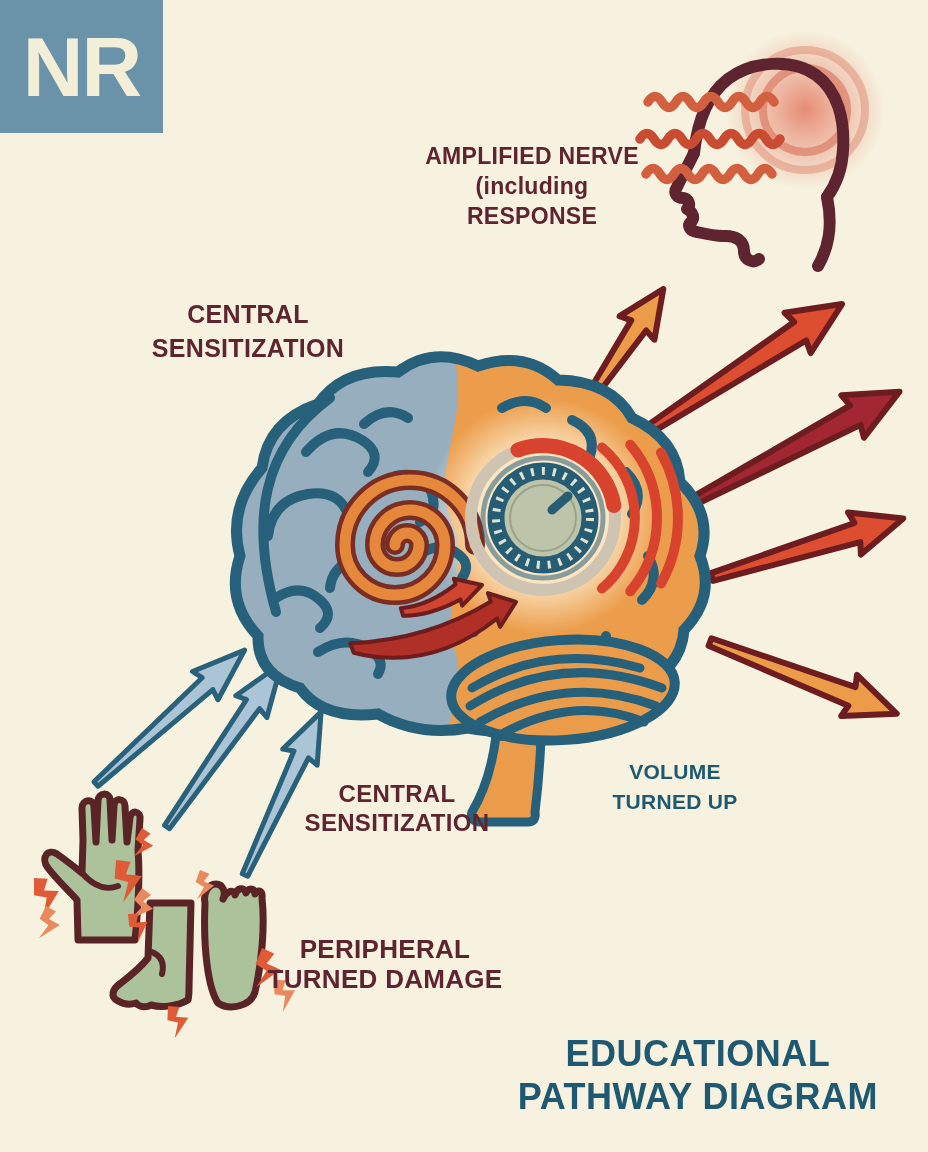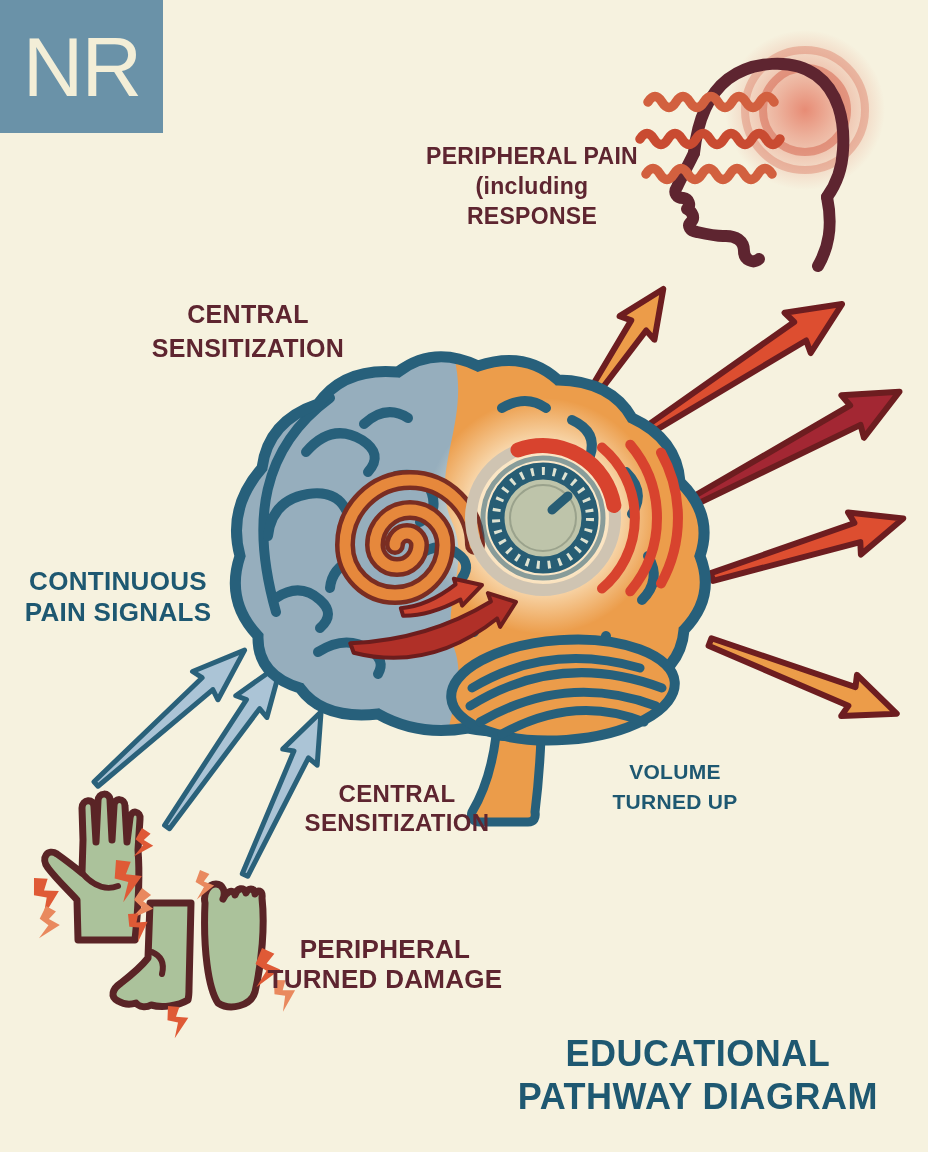--- a/index.html
+++ b/index.html
@@ -24,21 +24,21 @@
   .lbl-volume{left:675px;top:757px;font-size:21px;line-height:30px;}
   .lbl-footer{
     left:auto;right:50px;top:1032px;transform:none;
     font-size:36px;line-height:43px;letter-spacing:.5px;
   }
   .nr-box{
     position:absolute;left:0;top:0;width:163px;height:133px;background:#6a92a8;
     display:flex;align-items:center;justify-content:center;
   }
   .nr-box span{
-    font-weight:normal;font-size:84px;letter-spacing:-2px;color:#f3eed7;line-height:1;
+    font-weight:bold;font-size:84px;letter-spacing:-2px;color:#f3eed7;line-height:1;
   }
 </style>
 </head>
 <body>
 
 <div class="stage">
 
   <svg width="928" height="1152" viewBox="0 0 928 1152">
     <defs>
       <path id="brainPath" d="M258,636 Q225,601 240,556 Q227,508 262,468 Q268,421 318,404 Q344,367 398,372 Q434,345 478,366 Q525,350 558,380 Q611,381 632,418 Q677,439 680,482 Q714,515 700,556 Q716,597 684,630 Q681,670 636,688 Q612,721 556,718 Q520,738 468,728 Q419,737 378,714 Q323,720 300,688 Q257,675 258,636 Z"></path>
@@ -180,34 +180,30 @@
         <use href="#bolt" transform="translate(168,1006) rotate(-10)" fill="#df5a36"></use>
       </g>
     </g>
   </svg>
 
   <div class="nr-box">
     <span>NR</span>
   </div>
 
   <div class="label maroon lbl-amplified">
-    <span>PERIPHERAL PAIN</span>
+    <span>AMPLIFIED NERVE</span>
     <span>(including</span>
     <span>RESPONSE</span>
   </div>
 
   <div class="label maroon lbl-central-top">
     <span>CENTRAL</span>
     <span>SENSITIZATION</span>
   </div>
 
-  <div class="label teal lbl-continuous">
-    <span>CONTINUOUS</span>
-    <span>PAIN SIGNALS</span>
-  </div>
 
   <div class="label maroon lbl-central-bottom">
     <span>CENTRAL</span>
     <span>SENSITIZATION</span>
   </div>
 
   <div class="label maroon lbl-peripheral">
     <span>PERIPHERAL</span>
     <span>TURNED DAMAGE</span>
   </div>

